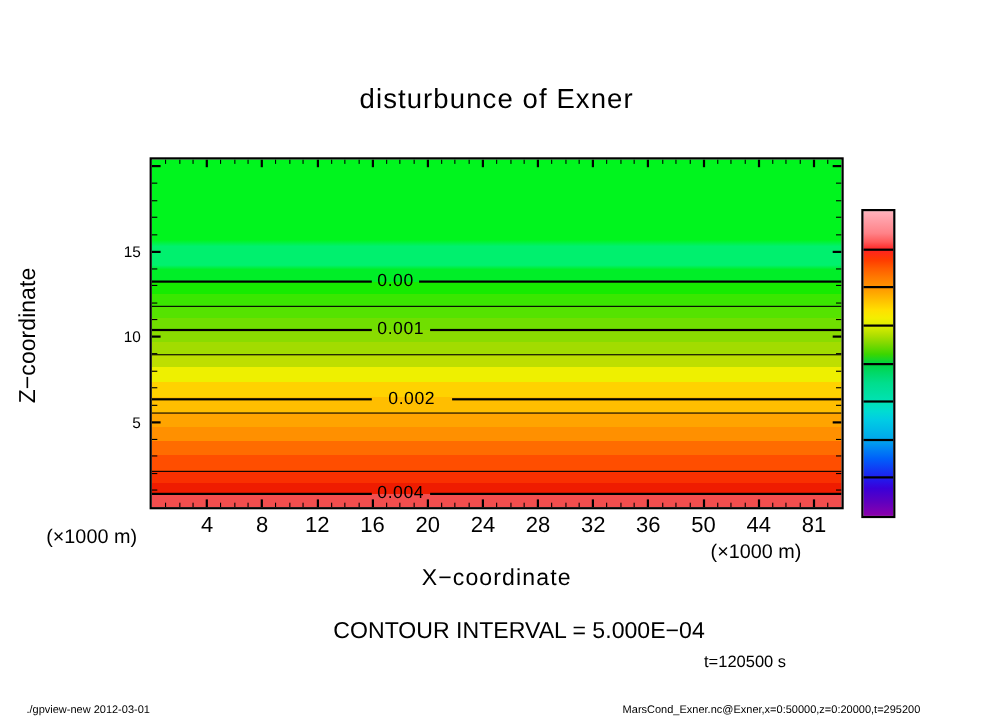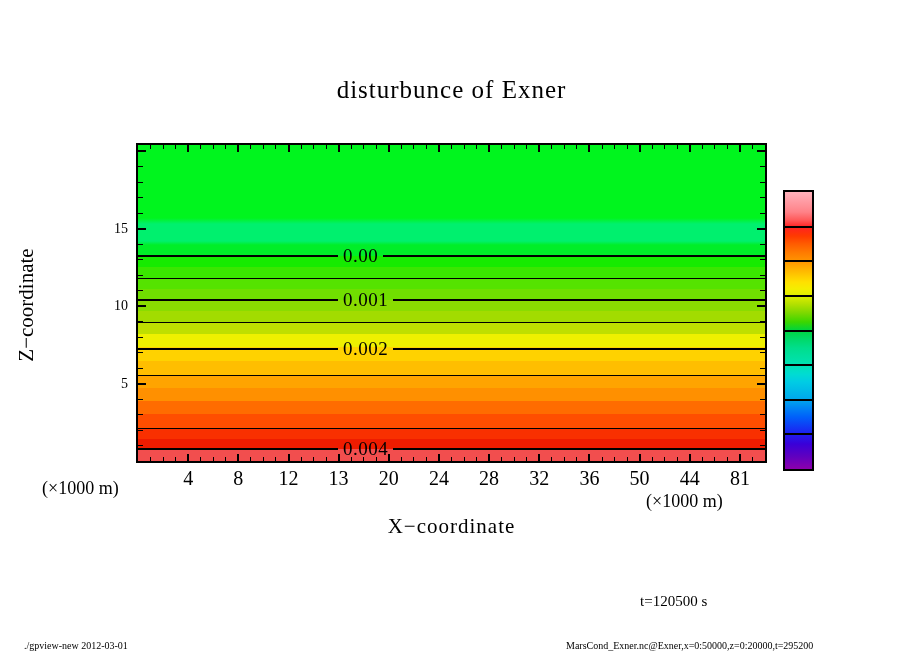--- a/index.html
+++ b/index.html
@@ -1,24 +1,24 @@
 <!DOCTYPE html>
 <html><head>
 <meta charset="utf-8">
 <style>
   html,body{margin:0;padding:0;background:#fff;}
   #canvas{position:relative;width:904px;height:654px;background:#ffffff;overflow:hidden;
-          font-family:Liberation Serif, serif;color:#000;}
+          font-family:Liberation Sans, sans-serif;color:#000;}
   .abs{position:absolute;}
   #page-title{left:136px;top:76px;width:631px;text-align:center;font-size:25px;letter-spacing:1px;white-space:nowrap;}
   #plot-area{left:136px;top:143px;width:631px;height:320px;border:2px solid #000;box-sizing:border-box;overflow:hidden;}
   .tick{position:absolute;background:#000;}
   .contour-row{position:absolute;left:0;right:0;height:16px;display:flex;align-items:center;}
   .cl{background:#000;}
-  .clabel{font-size:19px;line-height:16px;padding:0 5px;letter-spacing:0.5px;white-space:nowrap;}
+  .clabel{font-size:16px;line-height:16px;padding:0 5px;letter-spacing:0.5px;white-space:nowrap;}
   #y-axis-title{left:14px;top:210px;width:190px;height:26px;font-size:21px;white-space:nowrap;
                 transform:rotate(-90deg);transform-origin:95px 95px;text-align:center;}
   #y-tick-labels{left:84px;top:145px;width:44px;height:316px;}
   .ylab{position:absolute;right:0;transform:translateY(-50%);font-size:14px;}
   #x-tick-labels{left:138px;top:467px;width:627px;height:22px;}
   .xlab{position:absolute;transform:translateX(-50%);font-size:20px;}
   #y-axis-unit{left:42px;top:478px;font-size:18px;white-space:nowrap;}
   #x-axis-unit{left:646px;top:491px;font-size:18px;white-space:nowrap;}
   #x-axis-title{left:136px;top:514px;width:631px;text-align:center;font-size:21px;letter-spacing:1px;white-space:nowrap;}
   #contour-interval-note{left:303px;top:562px;font-size:21px;white-space:nowrap;}
@@ -184,21 +184,21 @@
         <div class="cl" style="flex: 1 1 0%; height: 1px;"></div>
       </div>
       <div class="contour-row" style="top: 147px;">
         <div class="cl" style="width: 200px; height: 2px;"></div>
         <span class="clabel">0.001</span>
         <div class="cl" style="flex: 1 1 0%; height: 2px;"></div>
       </div>
       <div class="contour-row" style="top: 169px;">
         <div class="cl" style="flex: 1 1 0%; height: 1px;"></div>
       </div>
-      <div class="contour-row" style="top: 196px;">
+      <div class="contour-row" style="top: 210px; gap: 10px;">
         <div class="cl" style="width: 200px; height: 2px;"></div>
         <span class="clabel">0.002</span>
         <div class="cl" style="flex: 1 1 0%; height: 2px;"></div>
       </div>
       <div class="contour-row" style="top: 222px;">
         <div class="cl" style="flex: 1 1 0%; height: 1px;"></div>
       </div>
       <div class="contour-row" style="top: 275px;">
         <div class="cl" style="flex: 1 1 0%; height: 1px;"></div>
       </div>
@@ -212,21 +212,21 @@
   <div id="y-axis-title" class="abs">Z−coordinate</div>
   <div id="y-tick-labels" class="abs">
       <div class="ylab" style="top: 238.5px;">5</div>
       <div class="ylab" style="top: 161.1px;">10</div>
       <div class="ylab" style="top: 83.6px;">15</div>
     </div>
   <div id="x-tick-labels" class="abs">
       <div class="xlab" style="left: 50.2px;">4</div>
       <div class="xlab" style="left: 100.3px;">8</div>
       <div class="xlab" style="left: 150.5px;">12</div>
-      <div class="xlab" style="left: 200.6px;">13</div>
+      <div class="xlab" style="left: 200.6px;">16</div>
       <div class="xlab" style="left: 250.8px;">20</div>
       <div class="xlab" style="left: 301px;">24</div>
       <div class="xlab" style="left: 351.1px;">28</div>
       <div class="xlab" style="left: 401.3px;">32</div>
       <div class="xlab" style="left: 451.4px;">36</div>
       <div class="xlab" style="left: 501.6px;">50</div>
       <div class="xlab" style="left: 551.8px;">44</div>
       <div class="xlab" style="left: 601.9px;">81</div>
     </div>
   <div id="y-axis-unit" class="abs">(×1000 m)</div>
@@ -236,16 +236,17 @@
   <div id="colorbar" class="abs" style="background: linear-gradient(rgb(255, 178, 188) 0px, rgb(255, 154, 162) 10px, rgb(255, 130, 136) 20px, rgb(255, 90, 90) 28px, rgb(255, 34, 34) 35px, rgb(255, 58, 0) 44px, rgb(255, 92, 0) 52px, rgb(255, 124, 0) 61px, rgb(255, 148, 0) 69px, rgb(255, 188, 0) 80px, rgb(255, 224, 0) 90px, rgb(244, 238, 0) 97px, rgb(221, 238, 0) 104px, rgb(180, 224, 0) 112px, rgb(124, 216, 0) 121px, rgb(60, 214, 0) 130px, rgb(0, 212, 60) 138px, rgb(0, 217, 104) 147px, rgb(0, 222, 140) 156px, rgb(0, 226, 180) 173px, rgb(0, 220, 210) 182px, rgb(0, 204, 228) 190px, rgb(0, 166, 236) 208px, rgb(0, 128, 244) 217px, rgb(0, 96, 250) 225px, rgb(30, 30, 240) 242px, rgb(58, 0, 216) 252px, rgb(94, 0, 192) 264px, rgb(140, 0, 172) 277px);">
       <div class="cbdiv" style="top: 33.6px;"></div>
       <div class="cbdiv" style="top: 68.3px;"></div>
       <div class="cbdiv" style="top: 102.9px;"></div>
       <div class="cbdiv" style="top: 137.5px;"></div>
       <div class="cbdiv" style="top: 172.1px;"></div>
       <div class="cbdiv" style="top: 206.8px;"></div>
       <div class="cbdiv" style="top: 241.4px;"></div>
     </div>
 
+  <div id="contour-interval-note" class="abs">CONTOUR INTERVAL = 5.000E−04</div>
   <div id="time-note" class="abs">t=120500 s</div>
   <div id="footer-left" class="abs">./gpview-new  2012-03-01</div>
   <div id="footer-right" class="abs">MarsCond_Exner.nc@Exner,x=0:50000,z=0:20000,t=295200</div>
 </div>
 
 </body></html>

